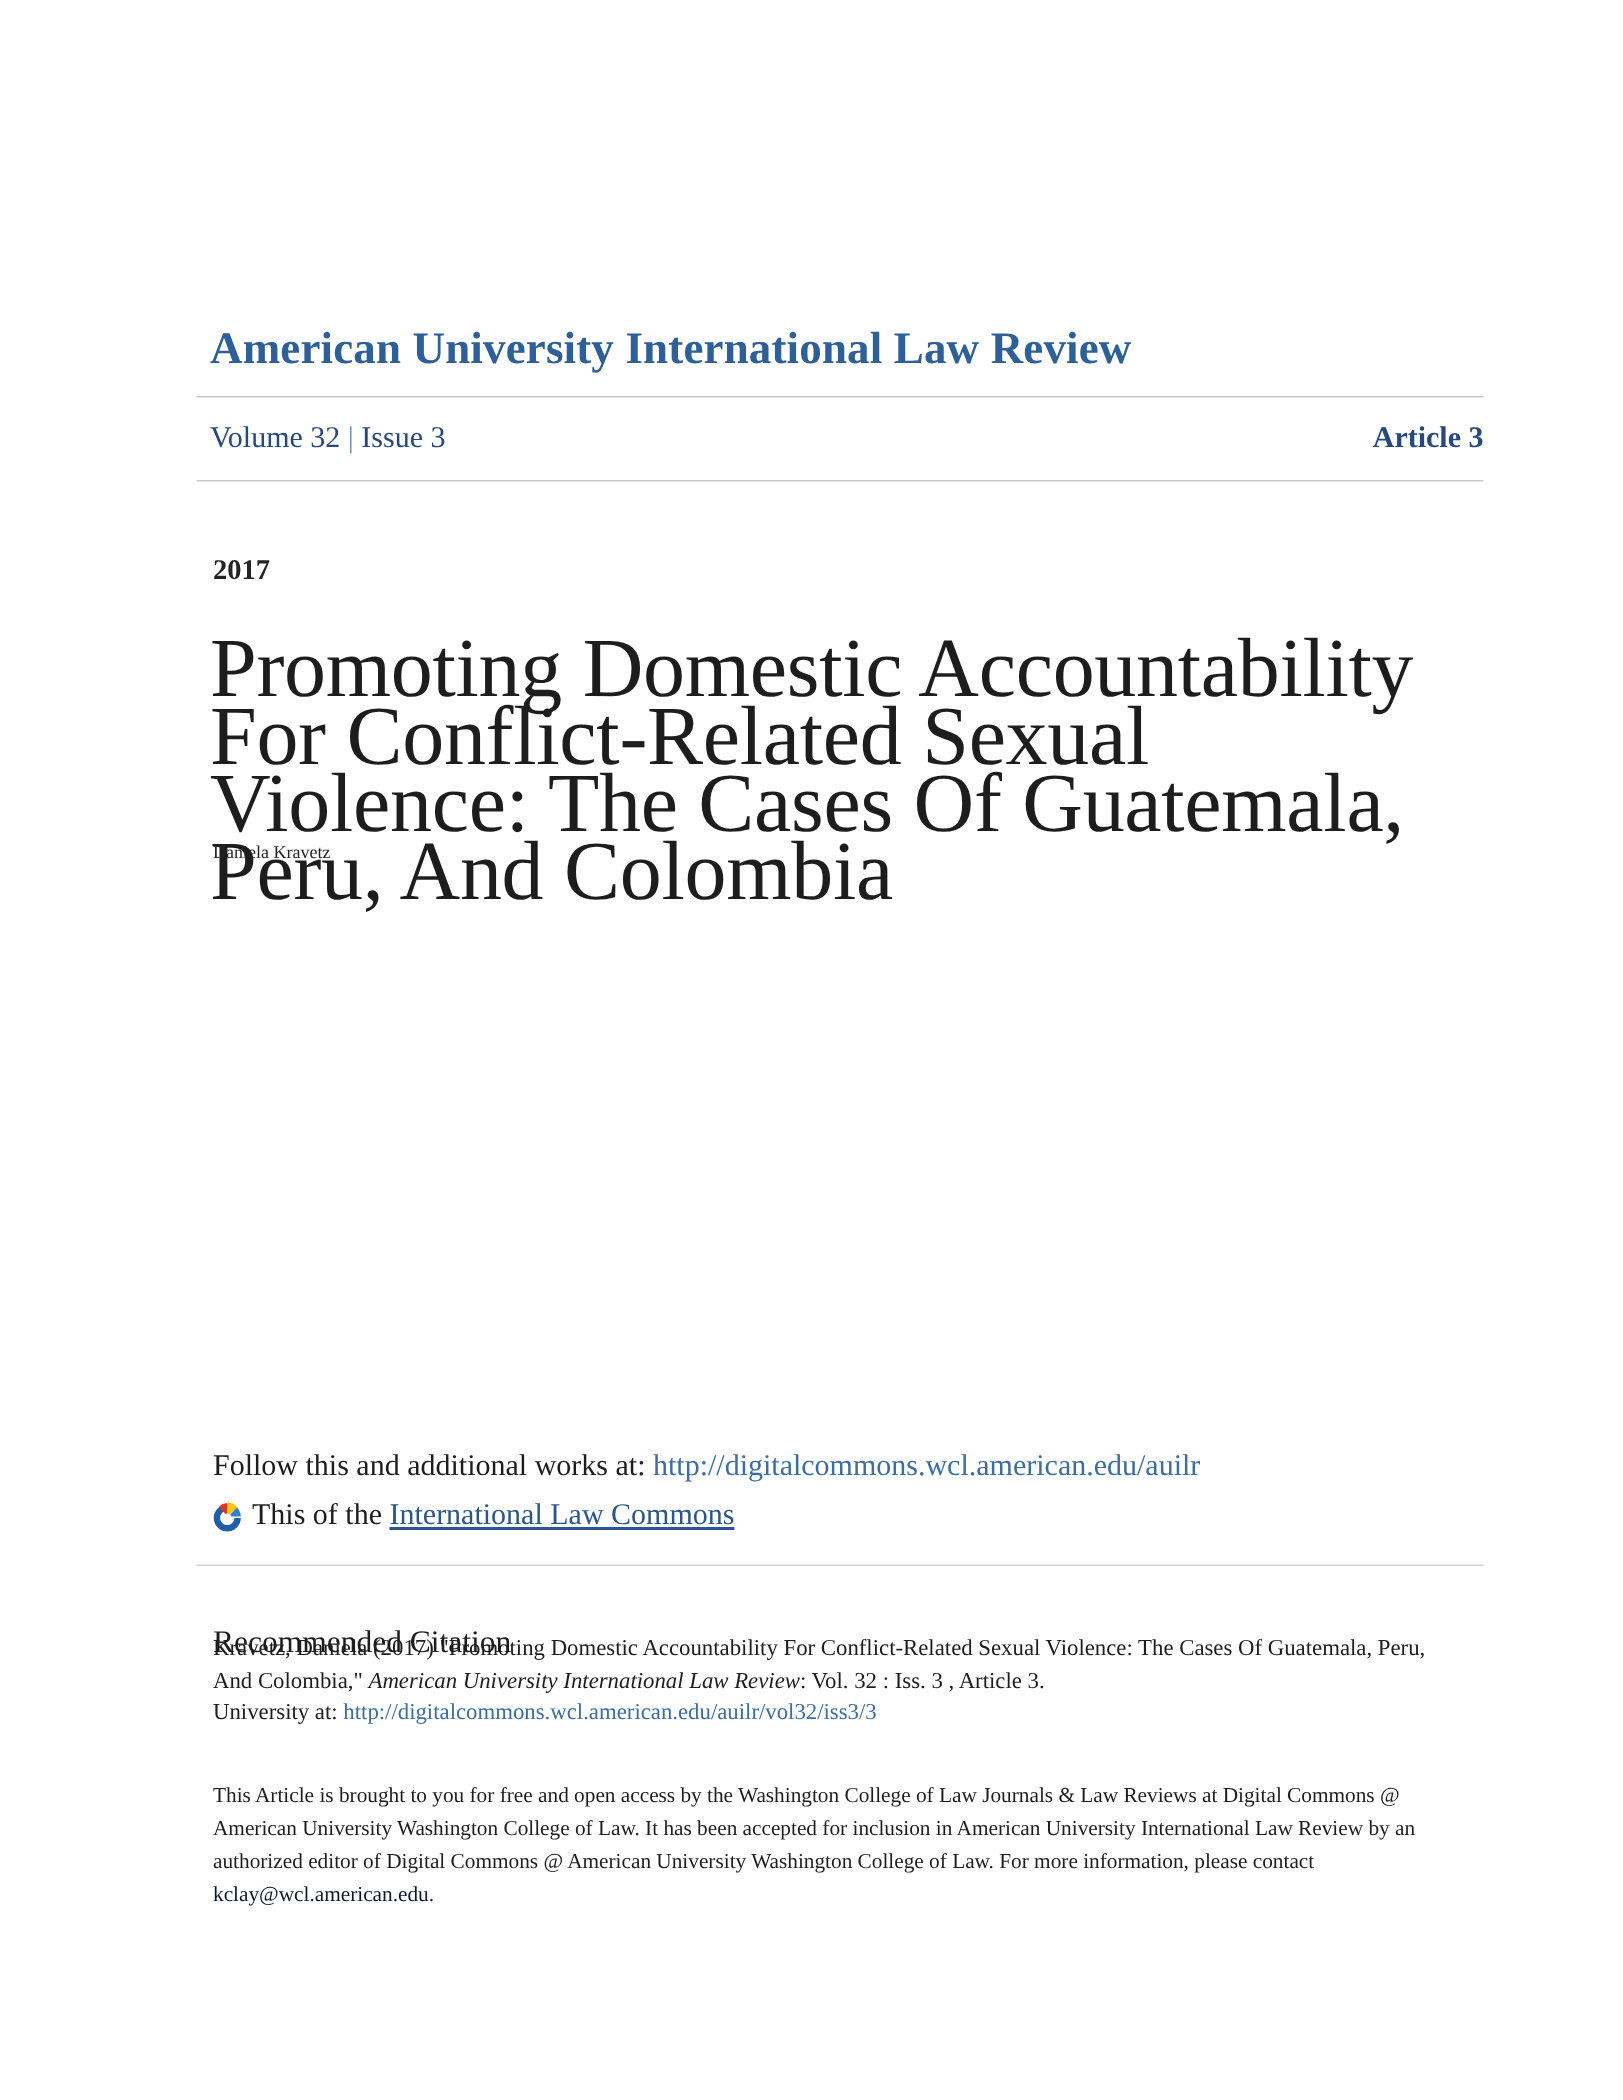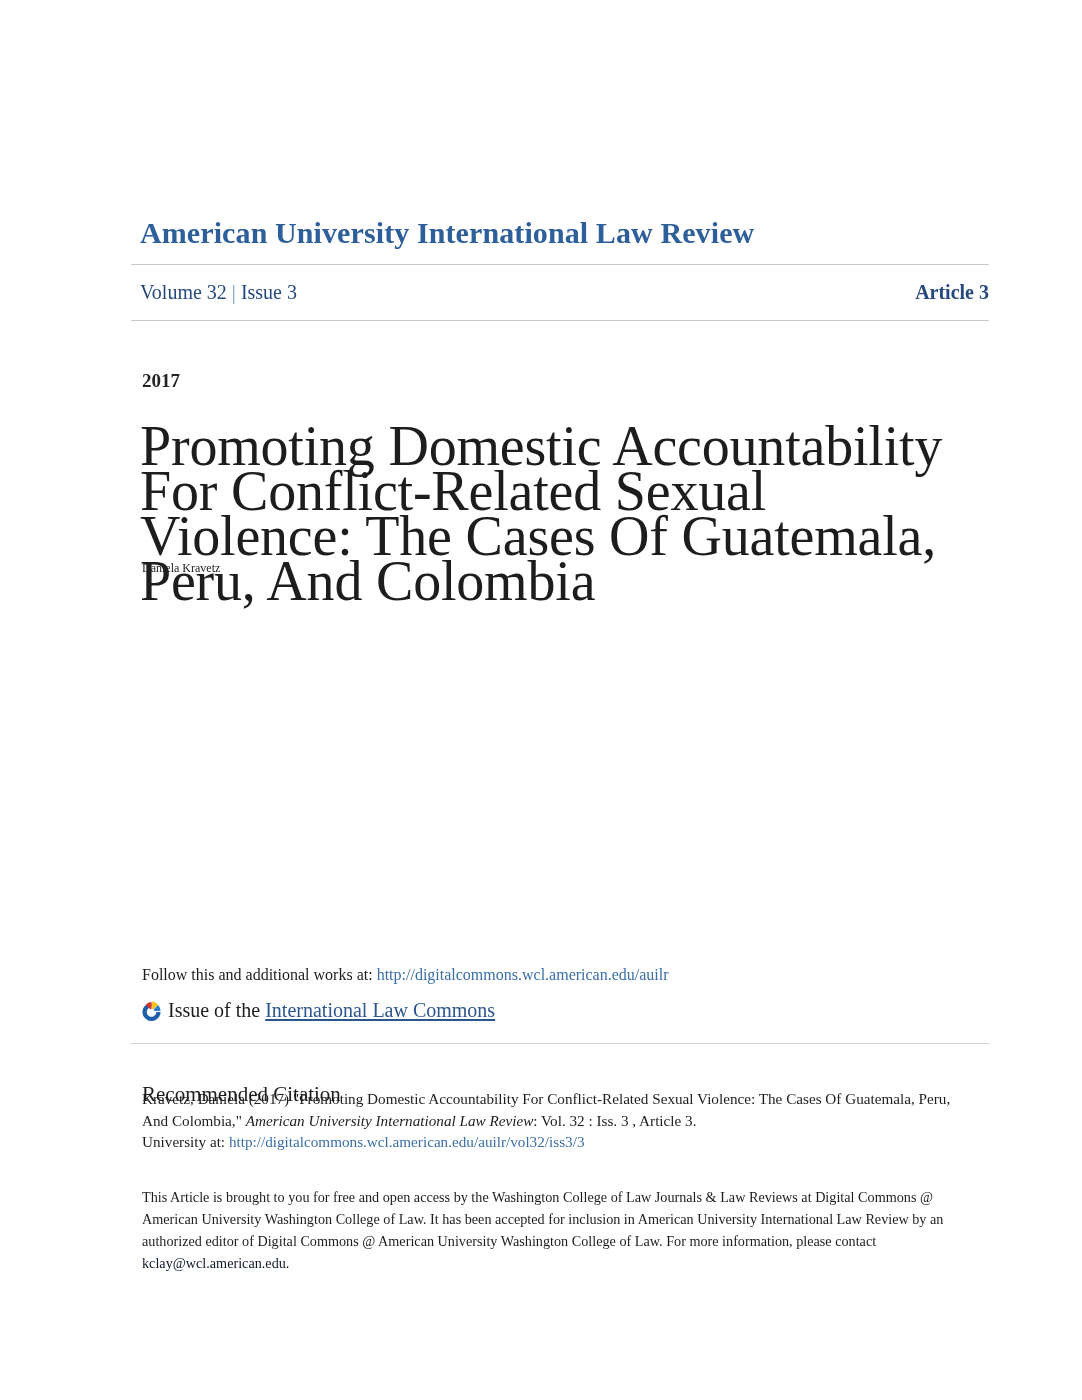--- a/index.html
+++ b/index.html
@@ -119,21 +119,21 @@
     left: 11px;
     font-size: 12px;
     color: #232323;
   }
 
   
   .follow-line {
     position: absolute;
     top: 966px;
     left: 11px;
-    font-size: 16px;
+    font-size: 20px;
     color: #1d1d1d;
     white-space: nowrap;
   }
   .follow-line a,
   .follow-url {
     color: #3a6ea5;
     text-decoration: none;
   }
 
   .partof-line {
@@ -232,21 +232,21 @@
     <div class="partof-line">
       <span class="dc-logo">
         <svg viewBox="0 0 40 44" width="19" height="21" xmlns="http://www.w3.org/2000/svg">
           <path d="M20 4 C9.5 4 1 12.5 1 23 C1 33.5 9.5 42 20 42 C30.5 42 39 33.5 39 23 L30 23 C30 28.5 25.5 33 20 33 C14.5 33 10 28.5 10 23 C10 17.5 14.5 13 20 13 Z" fill="#1f5fa9"></path>
           <path d="M20 2 L20 20 L8 8 C11 4.6 15.3 2.2 20 2 Z" fill="#e03127"></path>
           <path d="M21 1 L21 20 L34.5 8.5 C31.4 4.3 26.5 1.2 21 1 Z" fill="#f5c518"></path>
           <path d="M21.5 21 L39 21 C38.8 15.6 36.7 11.2 33.8 8.2 Z" fill="#2f7fd0"></path>
           <circle cx="20" cy="23" r="6.2" fill="#ffffff"></circle>
         </svg>
       </span>
-      <span>Issue of the</span>
+      <span>This of the</span>
       <span>&nbsp;</span>
       <a class="commons-link" href="#">International Law Commons</a>
     </div>
 
     <div class="rule rule-citation"></div>
 
     <div class="rc-heading">Recommended Citation</div>
 
     <div class="rc-body">
       <span>Kravetz, Daniela (2017) "Promoting Domestic Accountability For Conflict-Related Sexual Violence: The Cases Of Guatemala, Peru, And Colombia," </span><i>American University International Law Review</i><span>: Vol. 32 : Iss. 3 , Article 3.</span><br>

